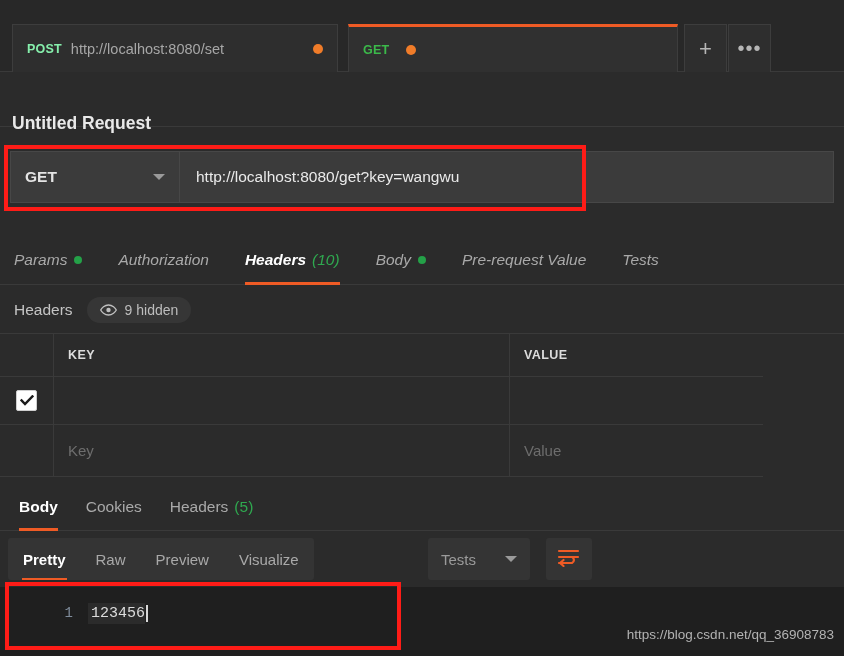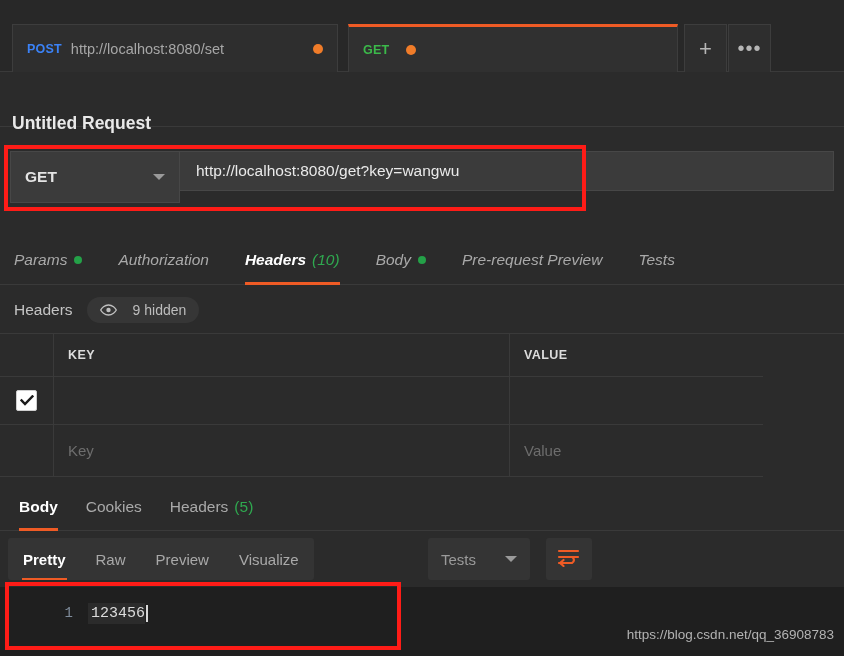--- a/index.html
+++ b/index.html
@@ -36,21 +36,21 @@
     left: 348px; width: 330px;
     background: #303030;
     border-top: 3px solid #ef5b25;
   }
   .reqtab .method {
     font-size: 12.5px; font-weight: bold;
     letter-spacing: .2px;
     margin-right: 9px;
     white-space: nowrap;
   }
-  .m-post { color: #3b82f6; }
+  .m-post { color: #86efac; }
   .m-get  { color: #3bb94a; }
   .reqtab .urltxt {
     font-size: 14.5px;
     color: #a7a7a7;
     white-space: nowrap; overflow: hidden;
     flex: 1;
   }
   .reqtab.t2 .urltxt { color: #e8e8e8; }
   .dot-unsaved {
     width: 10px; height: 10px; border-radius: 50%;
@@ -99,21 +99,21 @@
   .methodsel .mlabel {
     flex: 1; font-size: 15.5px; font-weight: bold; color: #e4e4e4;
   }
   .caret {
     width: 0; height: 0;
     border-left: 6px solid transparent;
     border-right: 6px solid transparent;
     border-top: 6px solid #9a9a9a;
   }
   .urlinput {
-    flex: 1; height: 40px;
+    flex: 1; height: 52px;
     background: #3b3b3b;
     border: 1px solid #474747;
     border-left: none;
     display: flex; align-items: center;
     padding: 0 16px;
     font-size: 15.5px; color: #eaeaea;
     cursor: text;
   }
 
   
@@ -167,21 +167,20 @@
     border-bottom: 1px solid #3a3a3a;
   }
   .headersbar .hlabel { font-size: 15.5px; color: #c4c4c4; }
   .hiddenpill {
     display: flex; align-items: center;
     margin-left: 14px;
     background: #363636;
     border-radius: 13px;
     height: 26px; padding: 0 13px;
     cursor: pointer;
-    gap: 8px;
   }
   .hiddenpill .eye { margin-right: 8px; display: flex; }
   .hiddenpill .ptxt { font-size: 14px; color: #bdbdbd; }
 
   
   .kvtable {
     position: absolute; left: 0; top: 334px;
     width: 844px; height: 145px;
     background: #2b2b2b;
   }
@@ -371,21 +370,21 @@
       <span>Headers</span>
       <span class="count">(10)</span>
     </div>
 
     <div class="rtab">
       <span>Body</span>
       <span class="greendot"></span>
     </div>
 
     <div class="rtab">
-      <span>Pre-request Preview</span>
+      <span>Pre-request Value</span>
     </div>
 
     <div class="rtab">
       <span>Tests</span>
     </div>
 
   </div>
 
   <div class="headersbar">
     <span class="hlabel">Headers</span>

